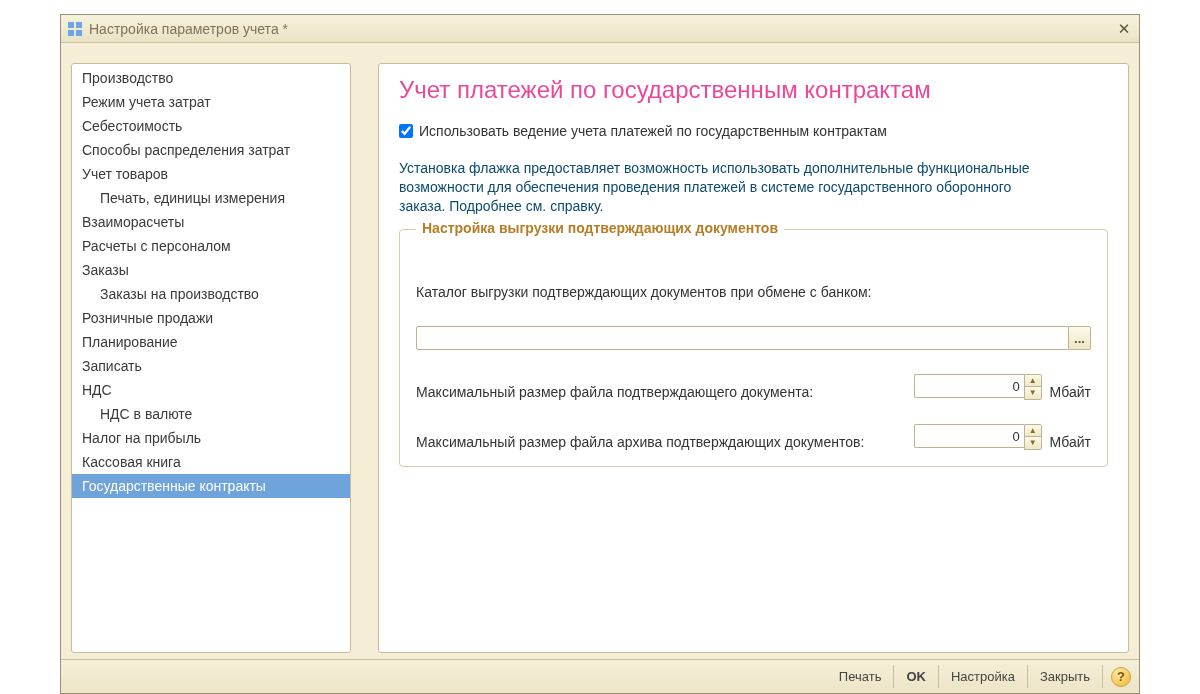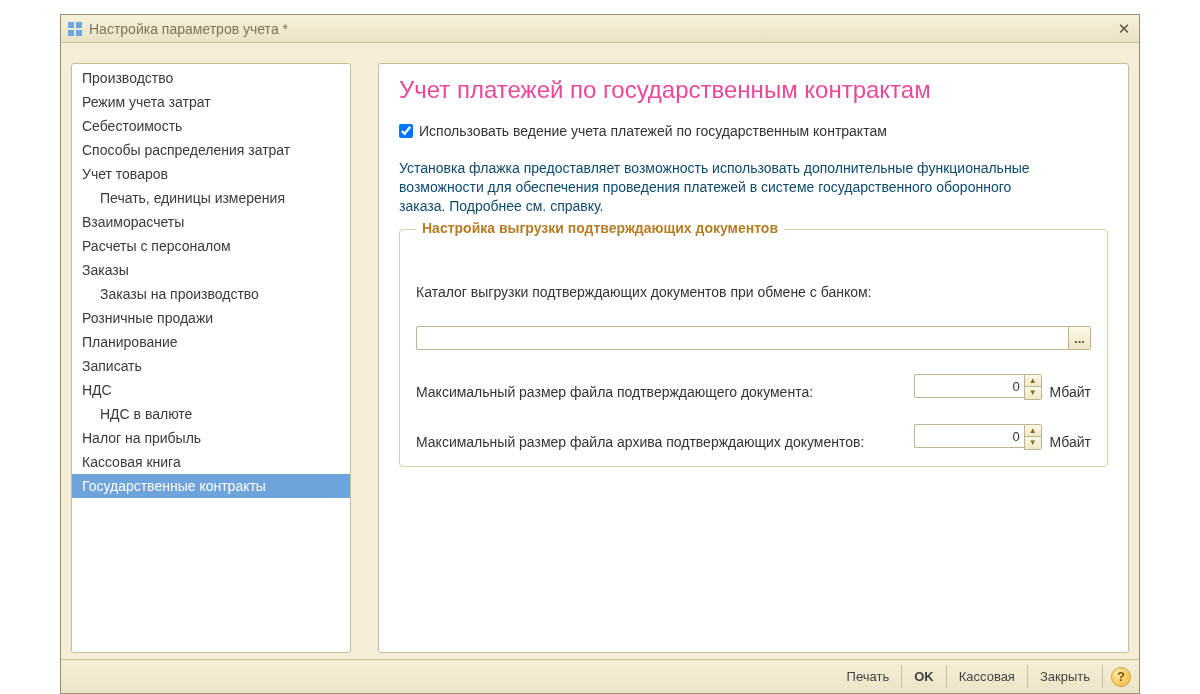--- a/index.html
+++ b/index.html
@@ -307,17 +307,17 @@
           </div>
           <span>Мбайт</span>
         </div>
       </div>
     </div>
   </div>
 
   <div class="footer">
     <span class="btn">Печать</span>
     <span class="btn primary">OK</span>
-    <span class="btn">Кассовая</span>
+    <span class="btn">Настройка</span>
     <span class="btn">Закрыть</span>
     <span class="help">?</span>
   </div>
 </div>
 
 </body></html>

